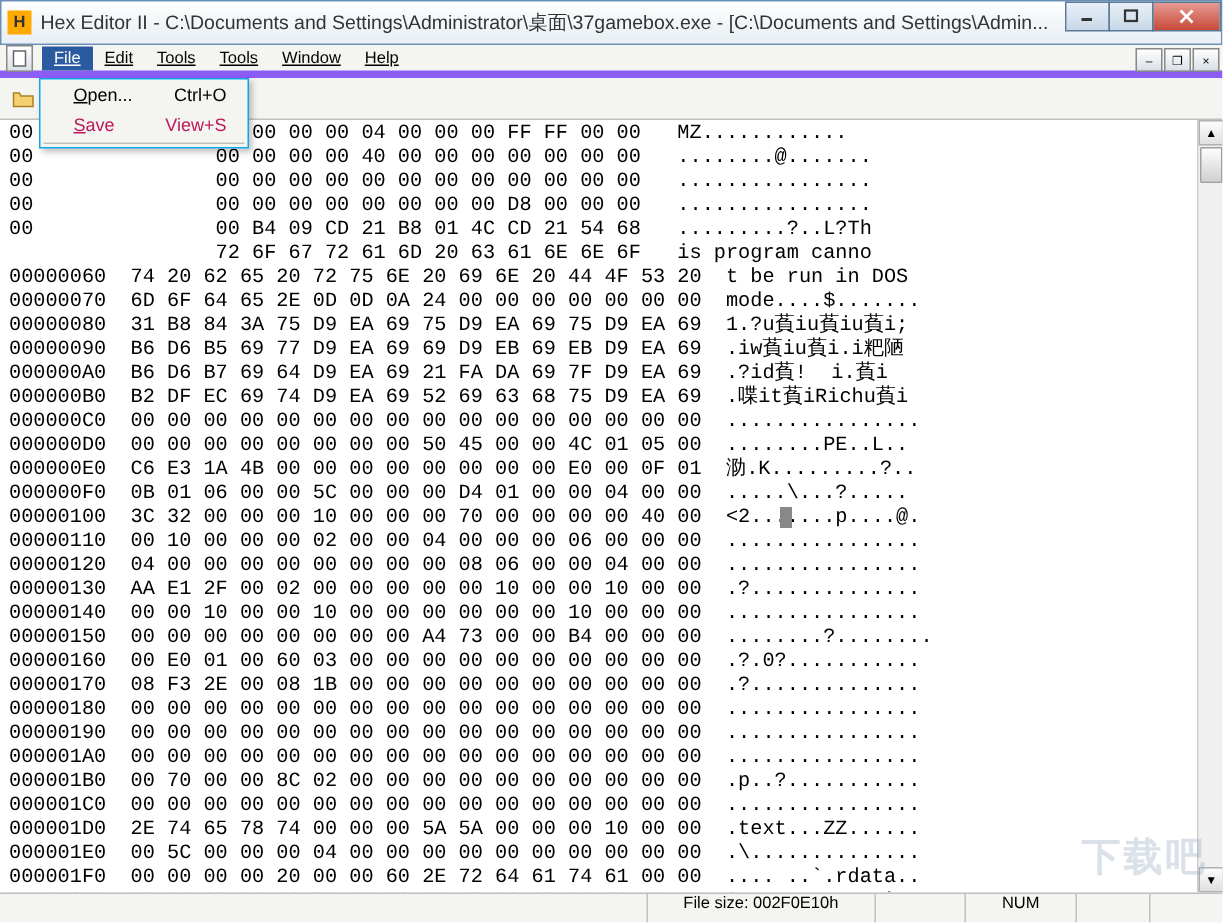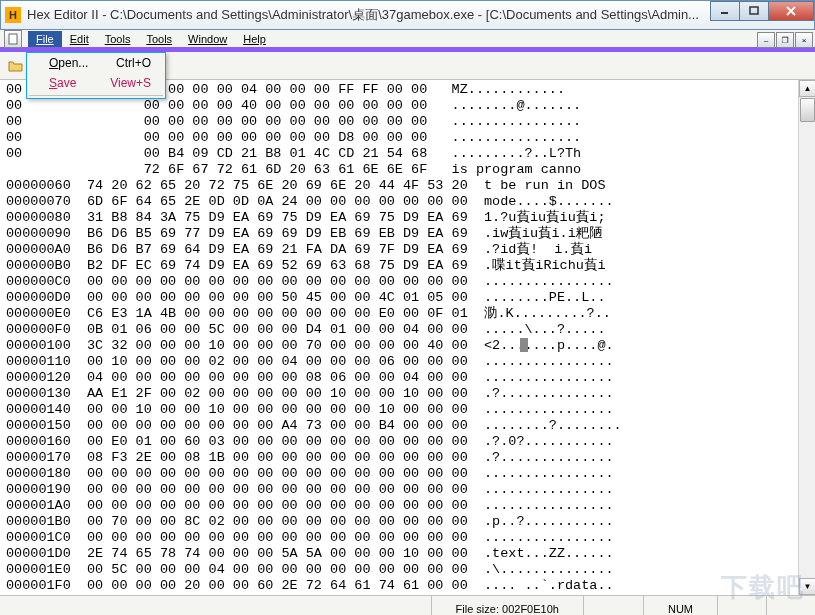--- a/index.html
+++ b/index.html
@@ -162,21 +162,21 @@
   border-top: 1px solid #c0c0c0;
   display: flex;
   align-items: center;
   font-size: 11px;
 }
 .status-cell {
   border-left: 1px solid #c0c0c0;
   padding: 0 24px;
   height: 100%;
   display: flex;
-  align-items: flex-end;
+  align-items: flex-start;
 }
 .status-spacer { flex: 1; }
 .scrollbar-v {
   position: absolute;
   right: 0; top: 80px; bottom: 20px;
   width: 17px;
   background: #f0f0f0;
   border-left: 1px solid #d0d0d0;
 }
 .scroll-btn {
@@ -190,21 +190,21 @@
 }
 .scroll-thumb {
   width: 15px; height: 24px;
   margin: 1px auto;
   background: linear-gradient(#fdfdfd, #d0d0d0);
   border: 1px solid #a0a0a0;
   border-radius: 1px;
 }
 .watermark {
   position: absolute;
-  right: 10px; bottom: 10px;
+  right: 10px; bottom: 26px;
   font-size: 26px;
   color: rgba(150,170,190,0.35);
   font-weight: bold;
   font-family: Arial, sans-serif;
   pointer-events: none;
   letter-spacing: 2px;
 }
 .caret-mark {
   position: absolute;
   width: 8px; height: 14px;

